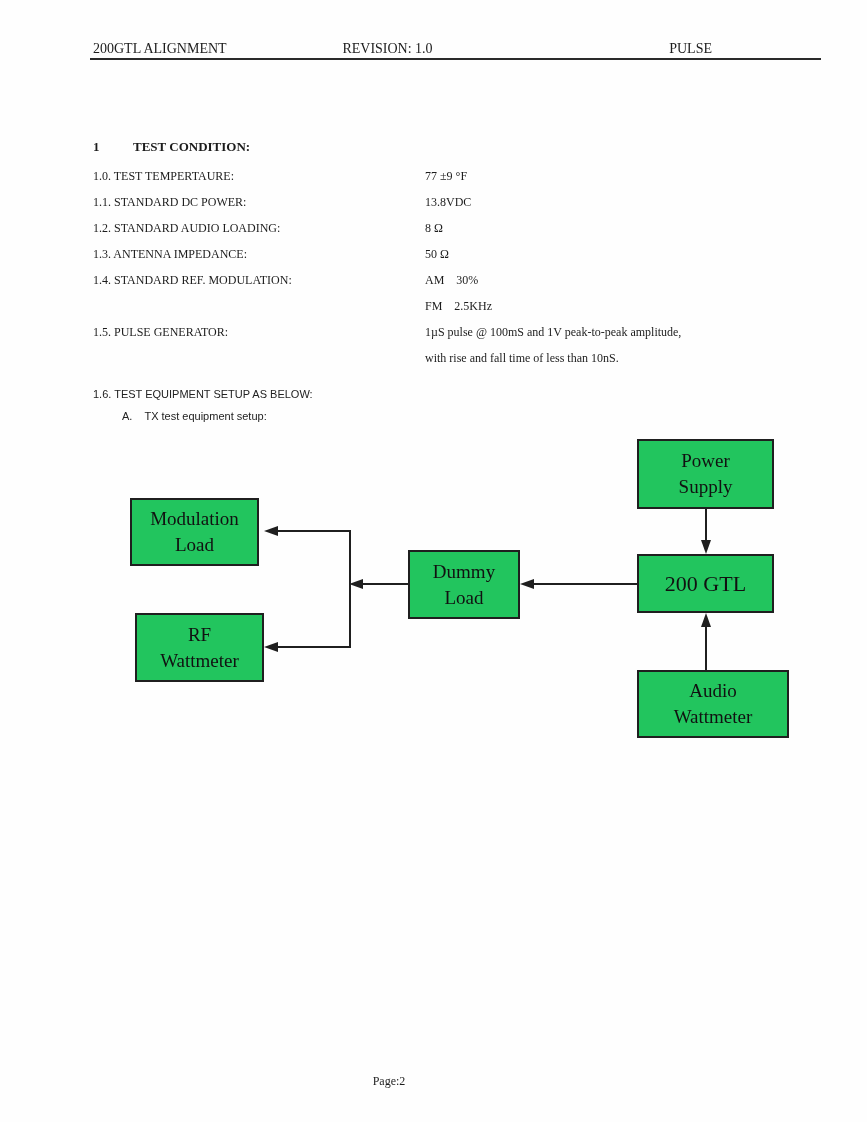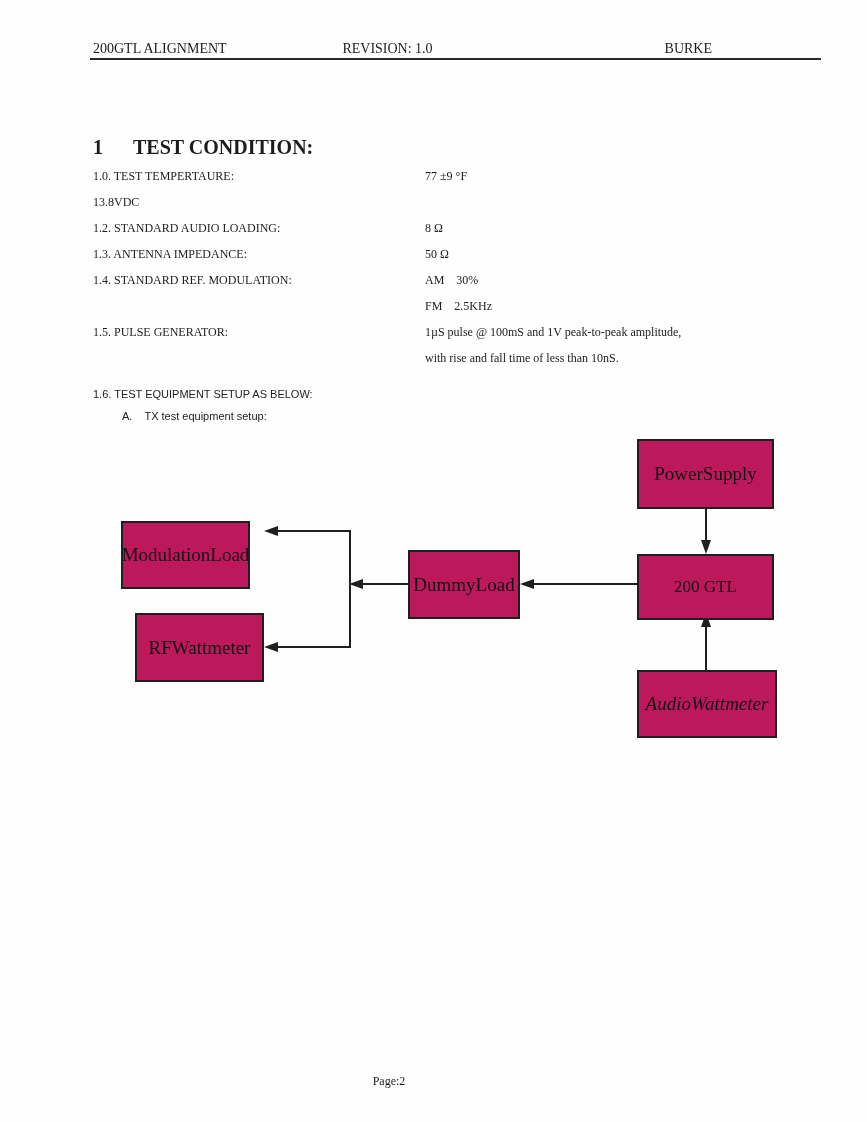--- a/index.html
+++ b/index.html
@@ -22,83 +22,84 @@
   .header-rule { position: absolute; top: 58px; left: 90px; width: 731px;
                  border-top: 2px solid #2a2a2a; }
 
   
   .doc-title { position: absolute; top: 82px; left: 0; width: 826px;
                text-align: center; font-size: 21px; font-weight: bold;
                letter-spacing: 0.3px; line-height: 28px; }
 
   
   .section-heading { position: absolute; top: 136px; left: 93px;
-                     font-size: 20px; font-weight: bold; line-height: 22px; }
+                     font-size: 13px; font-weight: bold; line-height: 22px; }
   .section-number { display: inline-block; width: 40px; }
 
   
   .conditions { position: absolute; top: 163px; left: 93px; width: 720px;
                 font-size: 12px; line-height: 26px; }
   .cond-row { display: flex; height: 26px; }
   .cond-label { width: 332px; flex: 0 0 332px; white-space: pre-wrap; }
   .cond-value { white-space: pre-wrap; }
 
   
   .setup { position: absolute; top: 384px; left: 93px;
            font-family: "Liberation Sans", sans-serif;
            font-size: 11px; line-height: 21.5px; color: #222; }
   .setup-sub { padding-left: 29px; white-space: pre-wrap; }
 
   
   .diagram { position: absolute; top: 0; left: 0; width: 867px; height: 1122px; }
-  .dbox { position: absolute; border: 2px solid #1f1f1f; background: #be185d;
-          display: flex; align-items: center;
+  .dbox { position: absolute; border: 2px solid #1f1f1f; background: #22c55e;
+          display: flex; flex-direction: column; align-items: center;
           justify-content: center; text-align: center;
           font-size: 19px; line-height: 26px; color: #111; }
   .dbox span { display: block; }
-  .dbox-modulation-meter { left: 121px; top: 498px; width: 129px; height: 68px; margin-top: 23px; }
+  .dbox-modulation-meter { left: 130px; top: 498px; width: 129px; height: 68px; }
   .dbox-rf-wattmeter     { left: 135px; top: 613px; width: 129px; height: 69px; }
   .dbox-dummy-load       { left: 408px; top: 550px; width: 112px; height: 69px; }
   .dbox-power-supply     { left: 637px; top: 439px; width: 137px; height: 70px; }
-  .dbox-200gtl           { left: 637px; top: 554px; width: 137px; height: 66px;
-                           font-size: 17px; }
-  .dbox-audio-generator  { left: 637px; top: 670px; width: 140px; height: 68px; font-style: italic; }
+  .dbox-200gtl           { left: 637px; top: 554px; width: 137px; height: 59px;
+                           font-size: 22px; }
+  .dbox-audio-generator  { left: 637px; top: 670px; width: 152px; height: 68px; }
 
   .connectors { position: absolute; top: 0; left: 0; width: 867px; height: 1122px;
                 pointer-events: none; }
   .connectors line { stroke: #1f1f1f; stroke-width: 2; }
   .connectors polygon { fill: #1f1f1f; }
 
   
   .footer { position: absolute; top: 1074px; left: 0; width: 778px;
             text-align: center; font-size: 12px; }
 </style>
 </head>
 <body>
 
 <div class="page">
 
   <div class="header">
     <span class="header-left">200GTL ALIGNMENT</span>
     <span class="header-center">REVISION: 1.0</span>
-    <span class="header-right">BURKE</span>
+    <span class="header-right">PULSE</span>
   </div>
   <div class="header-rule"></div>
 
 
   <div class="section-heading">
     <span class="section-number">1</span><span>TEST CONDITION:</span>
   </div>
 
   <div class="conditions">
     <div class="cond-row">
       <span class="cond-label">1.0. TEST TEMPERTAURE:</span>
       <span class="cond-value">77 ±9 °F</span>
     </div>
     <div class="cond-row">
+      <span class="cond-label">1.1. STANDARD DC POWER:</span>
       <span class="cond-value">13.8VDC</span>
     </div>
     <div class="cond-row">
       <span class="cond-label">1.2. STANDARD AUDIO LOADING:</span>
       <span class="cond-value">8 Ω</span>
     </div>
     <div class="cond-row">
       <span class="cond-label">1.3. ANTENNA IMPEDANCE:</span>
       <span class="cond-value">50 Ω</span>
     </div>

